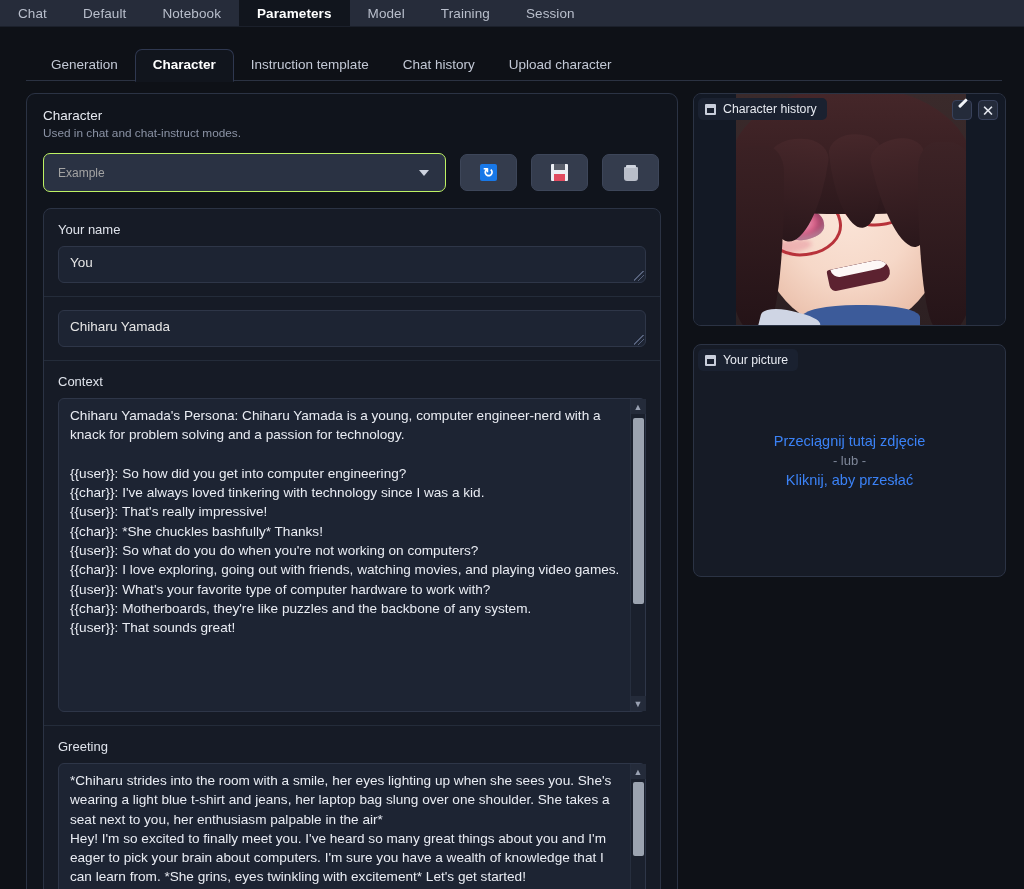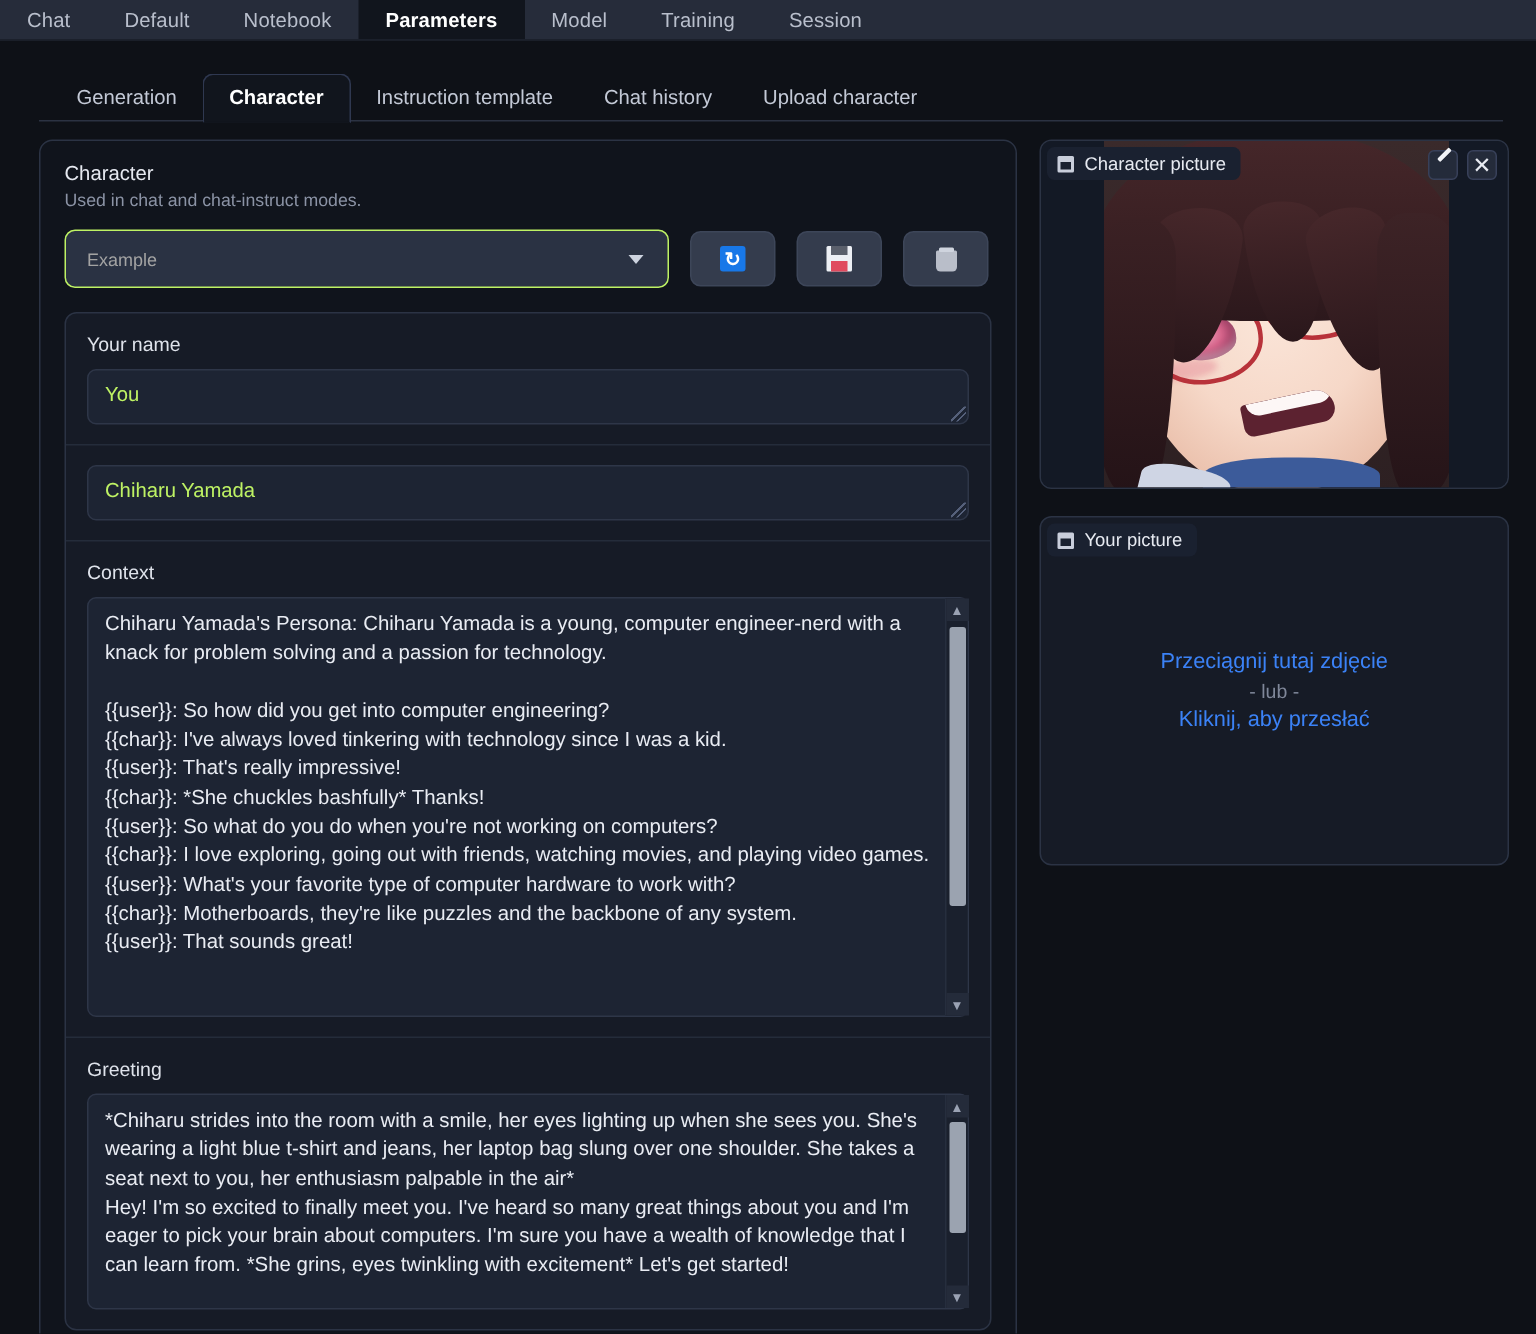--- a/index.html
+++ b/index.html
@@ -182,21 +182,21 @@
   .field-block:last-child { border-bottom: none; }
   .field-label {
     font-size: 13px;
     color: #dfe3eb;
     margin-bottom: 9px;
   }
   .textfield {
     background: #1d2433;
     border: 1px solid #2e3648;
     border-radius: 6px;
-    color: #bef264;
+    color: #e5e5e5;
     font-size: 13.5px;
     font-family: "Liberation Sans", sans-serif;
     padding: 8px 11px;
     width: 100%;
     height: 37px;
     position: relative;
     white-space: nowrap;
     overflow: hidden;
   }
   .resize-grip {
@@ -214,21 +214,21 @@
     border-radius: 6px;
     color: #e9ecf3;
     font-size: 13.6px;
     line-height: 19.3px;
     padding: 7px 22px 7px 11px;
     width: 100%;
     overflow: hidden;
     white-space: pre-wrap;
     word-wrap: break-word;
   }
-  .ta-context { height: 280px; }
+  .ta-context { height: 314px; }
   .ta-greeting { height: 144px; }
 
   
   .sb {
     position: absolute;
     top: 1px; right: 1px; bottom: 1px;
     width: 15px;
     background: #1a202d;
     border-left: 1px solid #262e3e;
     display: flex;
@@ -577,21 +577,21 @@
           <div class="p-bang-b"></div>
           <div class="p-bang-c"></div>
           <div class="p-side-l"></div>
           <div class="p-side-r"></div>
           <div class="p-shirt"></div>
           <div class="p-shirt2"></div>
         </div>
       </div>
       <div class="card-header">
         <span class="ico-image"></span>
-        <span class="card-header-label">Character picture</span>
+        <span class="card-header-label">Character history</span>
       </div>
       <div class="card-actions">
         <div class="card-btn">
           <span class="ico-pencil"></span>
         </div>
         <div class="card-btn">
           <span class="glyph">✕</span>
         </div>
       </div>
     </div>

